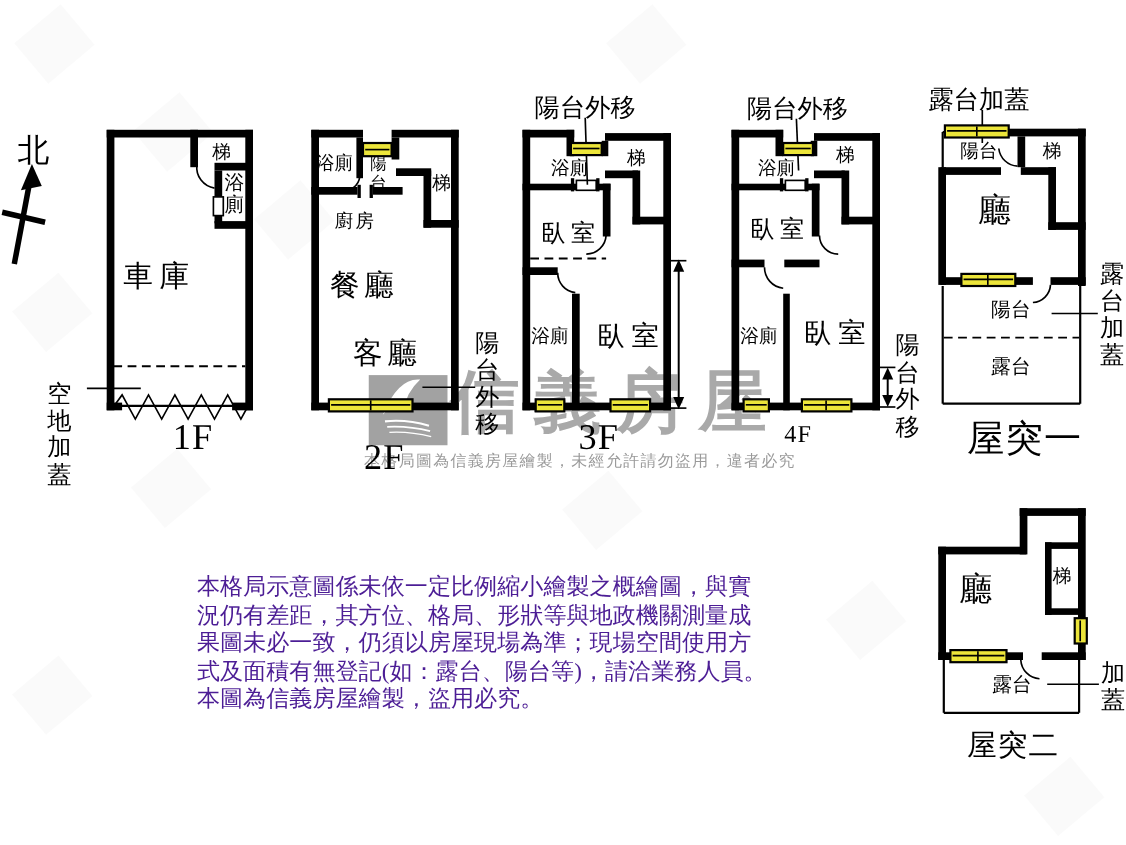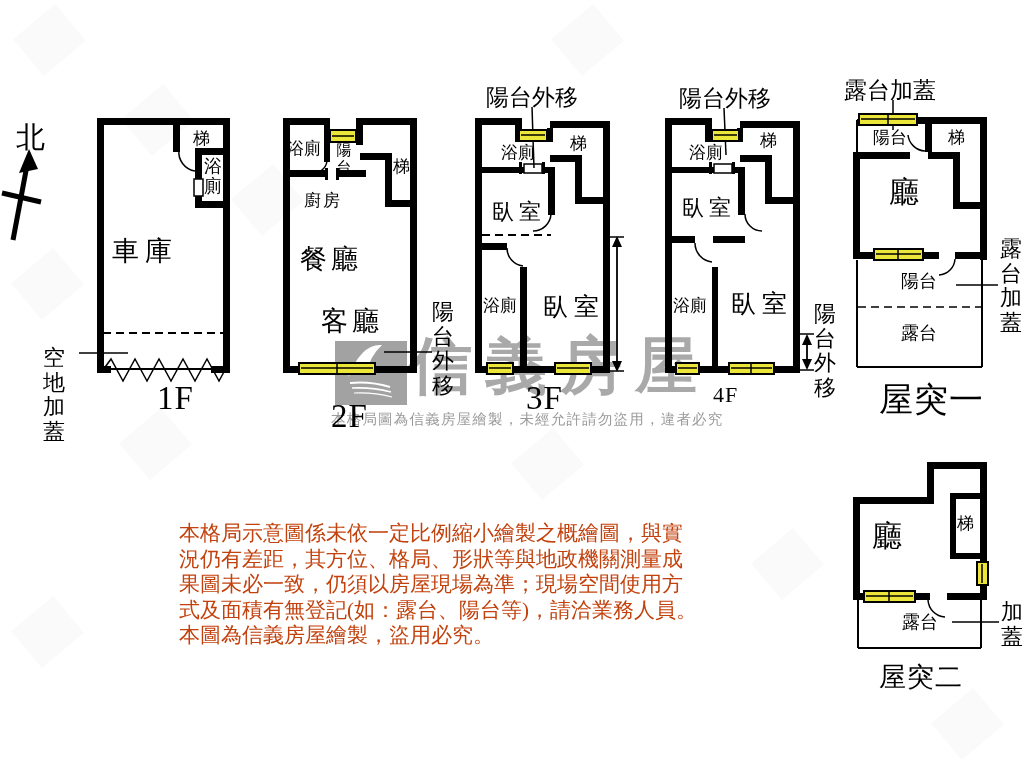--- a/index.html
+++ b/index.html
@@ -16,21 +16,21 @@
   .wm-notice{position:absolute;left:331px;top:410px;font-size:14.5px;color:#9a9a9a;
              letter-spacing:1.2px;white-space:nowrap;}
   
   .draw{position:absolute;inset:0;z-index:2;}
   svg.plan{position:absolute;left:0;top:0;}
   .lbl{position:absolute;z-index:3;color:#000;white-space:nowrap;line-height:1;}
   .vlbl{position:absolute;z-index:3;color:#000;word-break:break-all;text-align:center;
         line-height:1.12;}
   .flabel{position:absolute;z-index:3;color:#000;line-height:1;letter-spacing:1px;}
   .disclaimer{position:absolute;left:179px;top:521px;width:545px;z-index:3;
-              font-size:21px;line-height:25.5px;color:#c2410c;white-space:pre-line;}
+              font-size:21px;line-height:25.5px;color:#4c1d95;white-space:pre-line;}
 </style>
 </head>
 <body>
 
 <div class="canvas">
 
   <div>
     <div class="wm-tile" style="left:22px;top:16px;"></div>
     <div class="wm-tile" style="left:130px;top:96px;"></div>
     <div class="wm-tile" style="left:240px;top:176px;"></div>

